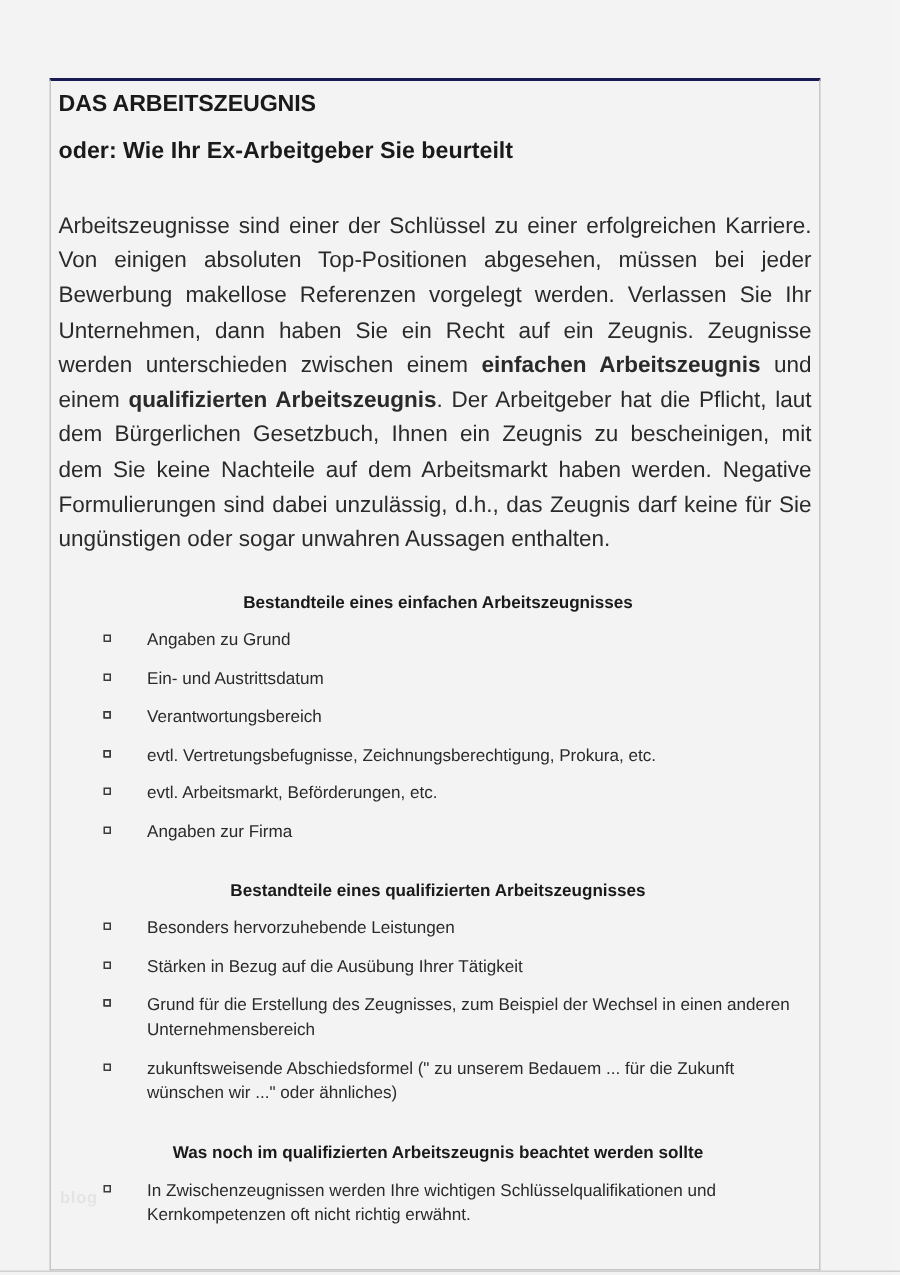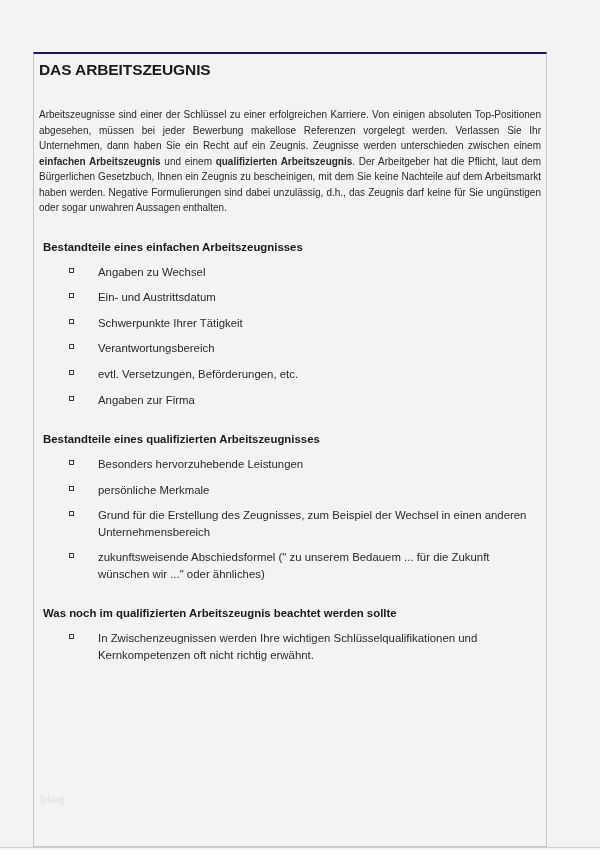--- a/index.html
+++ b/index.html
@@ -69,34 +69,35 @@
   }
   h2.doc-subtitle {
     font-size: 15.5px;
     font-weight: bold;
     margin: 12px 0 0 0;
     line-height: 1.25;
     color: #1a1a1a;
   }
 
   p.intro {
-    font-size: 10px;
+    font-size: 15px;
     line-height: 1.55;
     text-align: justify;
     margin: 28px 0 0 0;
     color: #2a2a2a;
   }
   p.intro b { font-weight: bold; }
 
   h3.section-heading {
     font-size: 11.4px;
     font-weight: bold;
     margin: 24px 0 0 4px;
     line-height: 1.4;
     color: #1a1a1a;
+    text-align: center;
   }
 
   ul.bullets {
     list-style: none;
     margin: 4px 0 0 0;
     padding: 0 0 0 28px;
   }
   ul.bullets > li {
     position: relative;
     font-size: 11.4px;
@@ -135,40 +136,40 @@
 
 <div id="page">
 
   <div id="doc-frame"></div>
   <div id="bottom-rule"></div>
 
   <div id="content">
 
     <h1 class="doc-title">DAS ARBEITSZEUGNIS</h1>
 
+    <h2 class="doc-subtitle">oder: Wie Ihr Ex-Arbeitgeber Sie beurteilt</h2>
 
     <p class="intro"><span>Arbeitszeugnisse sind einer der Schlüssel zu einer erfolgreichen Karriere. Von einigen absoluten Top-Positionen abgesehen, müssen bei jeder Bewerbung makellose Referenzen vorgelegt werden. Verlassen Sie Ihr Unternehmen, dann haben Sie ein Recht auf ein Zeugnis. Zeugnisse werden unterschieden zwischen einem </span><b>einfachen Arbeitszeugnis</b><span> und einem </span><b>qualifizierten Arbeitszeugnis</b><span>. Der Arbeitgeber hat die Pflicht, laut dem Bürgerlichen Gesetzbuch, Ihnen ein Zeugnis zu bescheinigen, mit dem Sie keine Nachteile auf dem Arbeitsmarkt haben werden. Negative Formulierungen sind dabei unzulässig, d.h., das Zeugnis darf keine für Sie ungünstigen oder sogar unwahren Aussagen enthalten.</span></p>
 
     <h3 class="section-heading">Bestandteile eines einfachen Arbeitszeugnisses</h3>
     <ul class="bullets">
-      <li><span class="sq"></span><span>Angaben zu Wechsel</span></li>
+      <li><span class="sq"></span><span>Angaben zu Grund</span></li>
       <li><span class="sq"></span><span>Ein- und Austrittsdatum</span></li>
       <li><span class="sq"></span></li>
-      <li><span class="sq"></span><span>Schwerpunkte Ihrer Tätigkeit</span></li>
       <li><span class="sq"></span><span>Verantwortungsbereich</span></li>
       <li><span class="sq"></span></li>
-      <li><span class="sq"></span></li>
-      <li><span class="sq"></span><span>evtl. Versetzungen, Beförderungen, etc.</span></li>
+      <li><span class="sq"></span><span>evtl. Vertretungsbefugnisse, Zeichnungsberechtigung, Prokura, etc.</span></li>
+      <li><span class="sq"></span><span>evtl. Arbeitsmarkt, Beförderungen, etc.</span></li>
       <li><span class="sq"></span><span>Angaben zur Firma</span></li>
     </ul>
 
     <h3 class="section-heading">Bestandteile eines qualifizierten Arbeitszeugnisses</h3>
     <ul class="bullets">
       <li><span class="sq"></span><span>Besonders hervorzuhebende Leistungen</span></li>
-      <li><span class="sq"></span><span>persönliche Merkmale</span></li>
+      <li><span class="sq"></span><span>Stärken in Bezug auf die Ausübung Ihrer Tätigkeit</span></li>
       <li><span class="sq"></span></li>
       <li><span class="sq"></span><span>Grund für die Erstellung des Zeugnisses, zum Beispiel der Wechsel in einen anderen Unternehmensbereich</span></li>
       <li><span class="sq"></span><span>zukunftsweisende Abschiedsformel (" zu unserem Bedauem ... für die Zukunft wünschen wir ..." oder ähnliches)</span></li>
     </ul>
 
     <h3 class="section-heading">Was noch im qualifizierten Arbeitszeugnis beachtet werden sollte</h3>
     <ul class="bullets">
       <li><span class="sq"></span><span>In Zwischenzeugnissen werden Ihre wichtigen Schlüsselqualifikationen und Kernkompetenzen oft nicht richtig erwähnt.</span></li>
 
     </ul>

